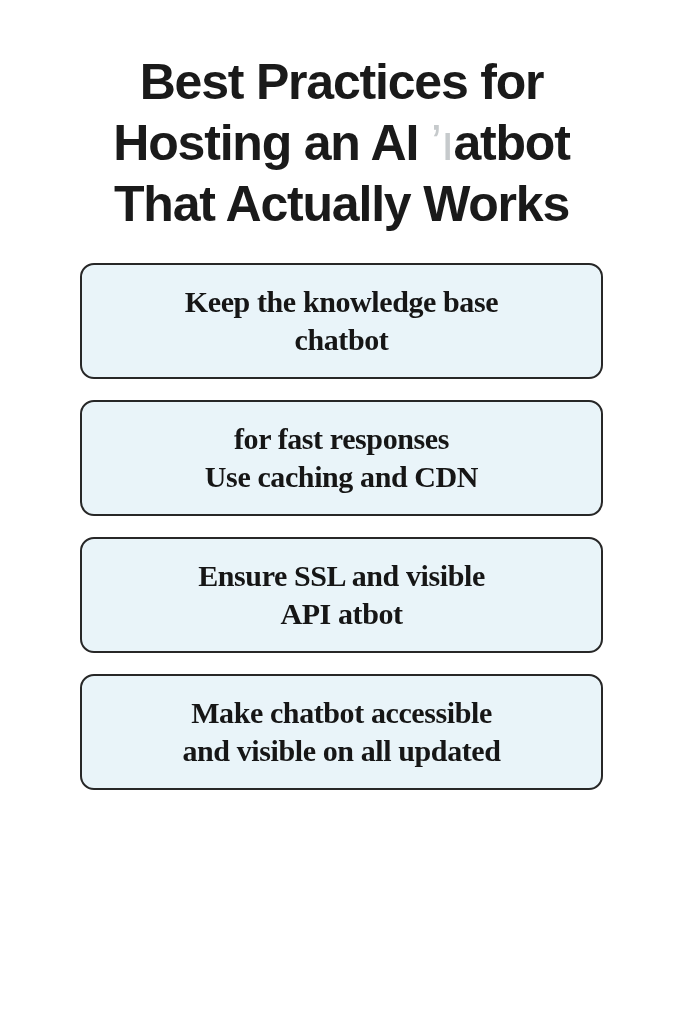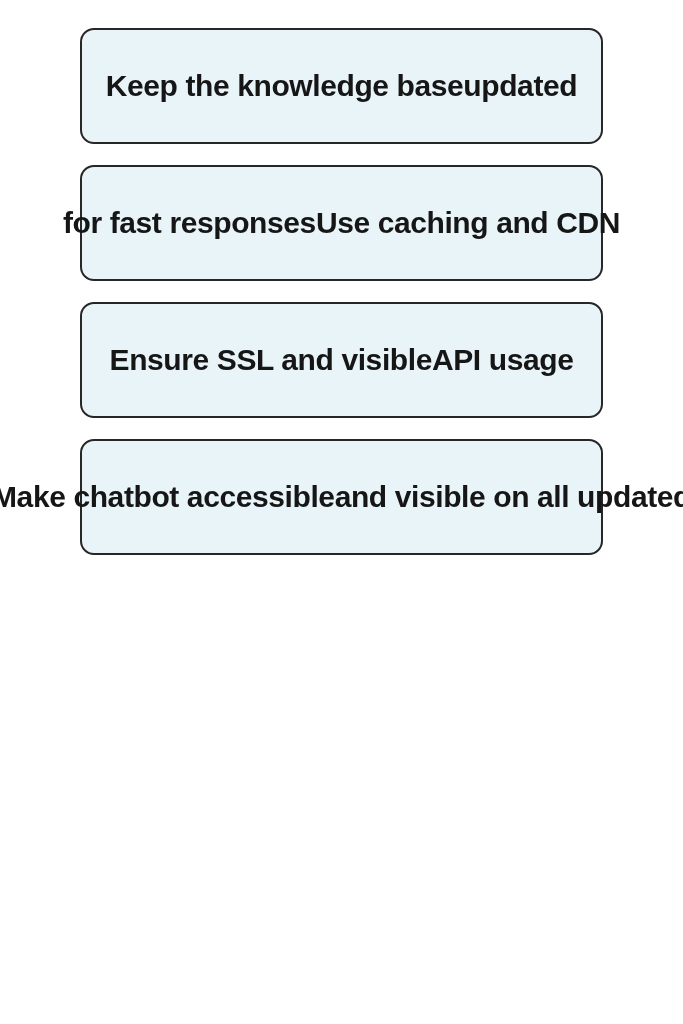--- a/index.html
+++ b/index.html
@@ -43,57 +43,63 @@
     margin: 28px auto 0;
   }
   .card {
     width: 523px;
     height: 116px;
     margin-bottom: 21px;
     background: var(--card_bg);
     border: 2px solid var(--card_border);
     border-radius: 14px;
     display: flex;
-    flex-direction: row;
+    flex-direction: column;
     justify-content: center;
     align-items: center;
     text-align: left;
+    font-family: Liberation Serif, serif;
   }
   .card:last-child { margin-bottom: 5px; }
   .cline {
     display: block;
     font-size: 30px;
     line-height: 38px;
     font-weight: 700;
     letter-spacing: -0.4px;
     color: var(--card_text);
     white-space: pre;
   }
 </style>
 </head>
 <body>
 
 <main class="poster">
 
+  <h1 class="title">
+    <span class="tline">Best Practices for</span>
+    <span class="tline"><span>Hosting an AI </span><span class="ghost">’ı</span><span>atbot</span></span>
+    <span class="tline">That Actually Works</span>
+  </h1>
 
   <section class="cards">
 
     <div class="card">
       <span class="cline">Keep the knowledge base</span>
-      <span class="cline">updated</span>
+      <span class="cline">chatbot</span>
     </div>
 
     <div class="card">
       <span class="cline">for fast responses</span>
       <span class="cline">Use caching and CDN</span>
     </div>
 
     <div class="card">
       <span class="cline">Ensure SSL and visible</span>
-      <span class="cline">API usage</span>
+      <span class="cline">API atbot</span>
     </div>
 
 
     <div class="card">
       <span class="cline">Make chatbot accessible</span>
       <span class="cline">and visible on all updated</span>
     </div>
 
   </section>
 

